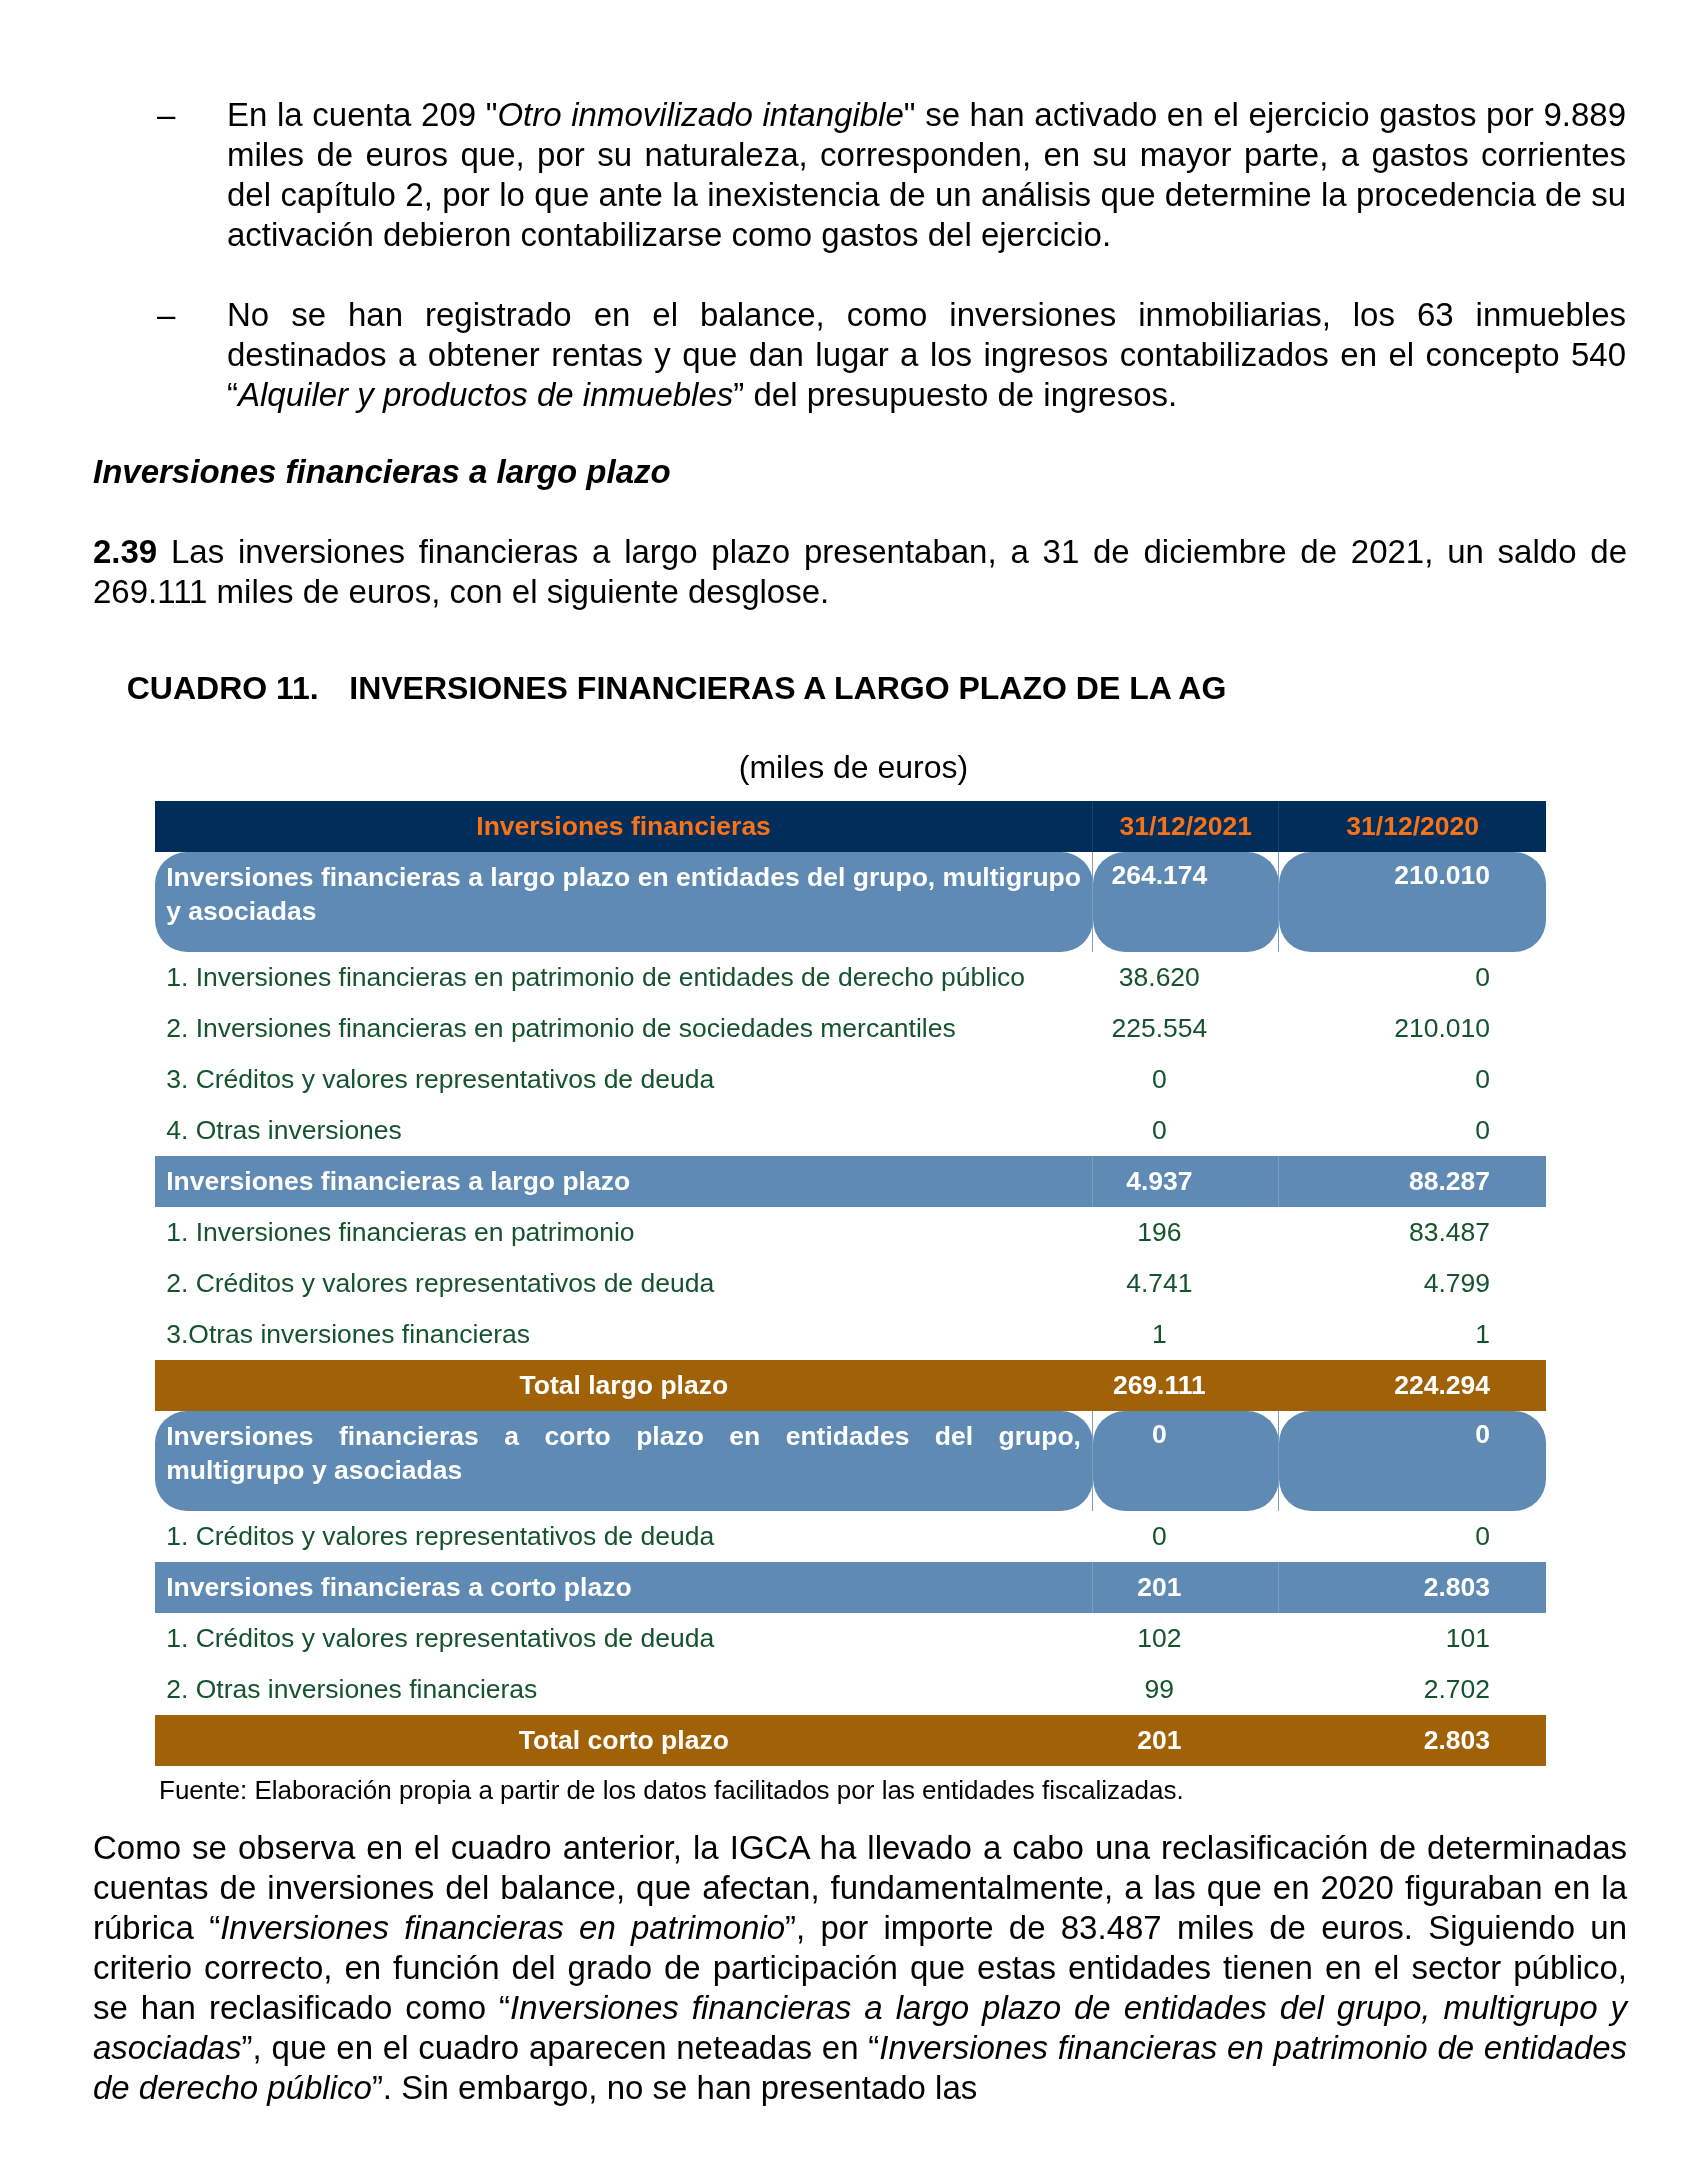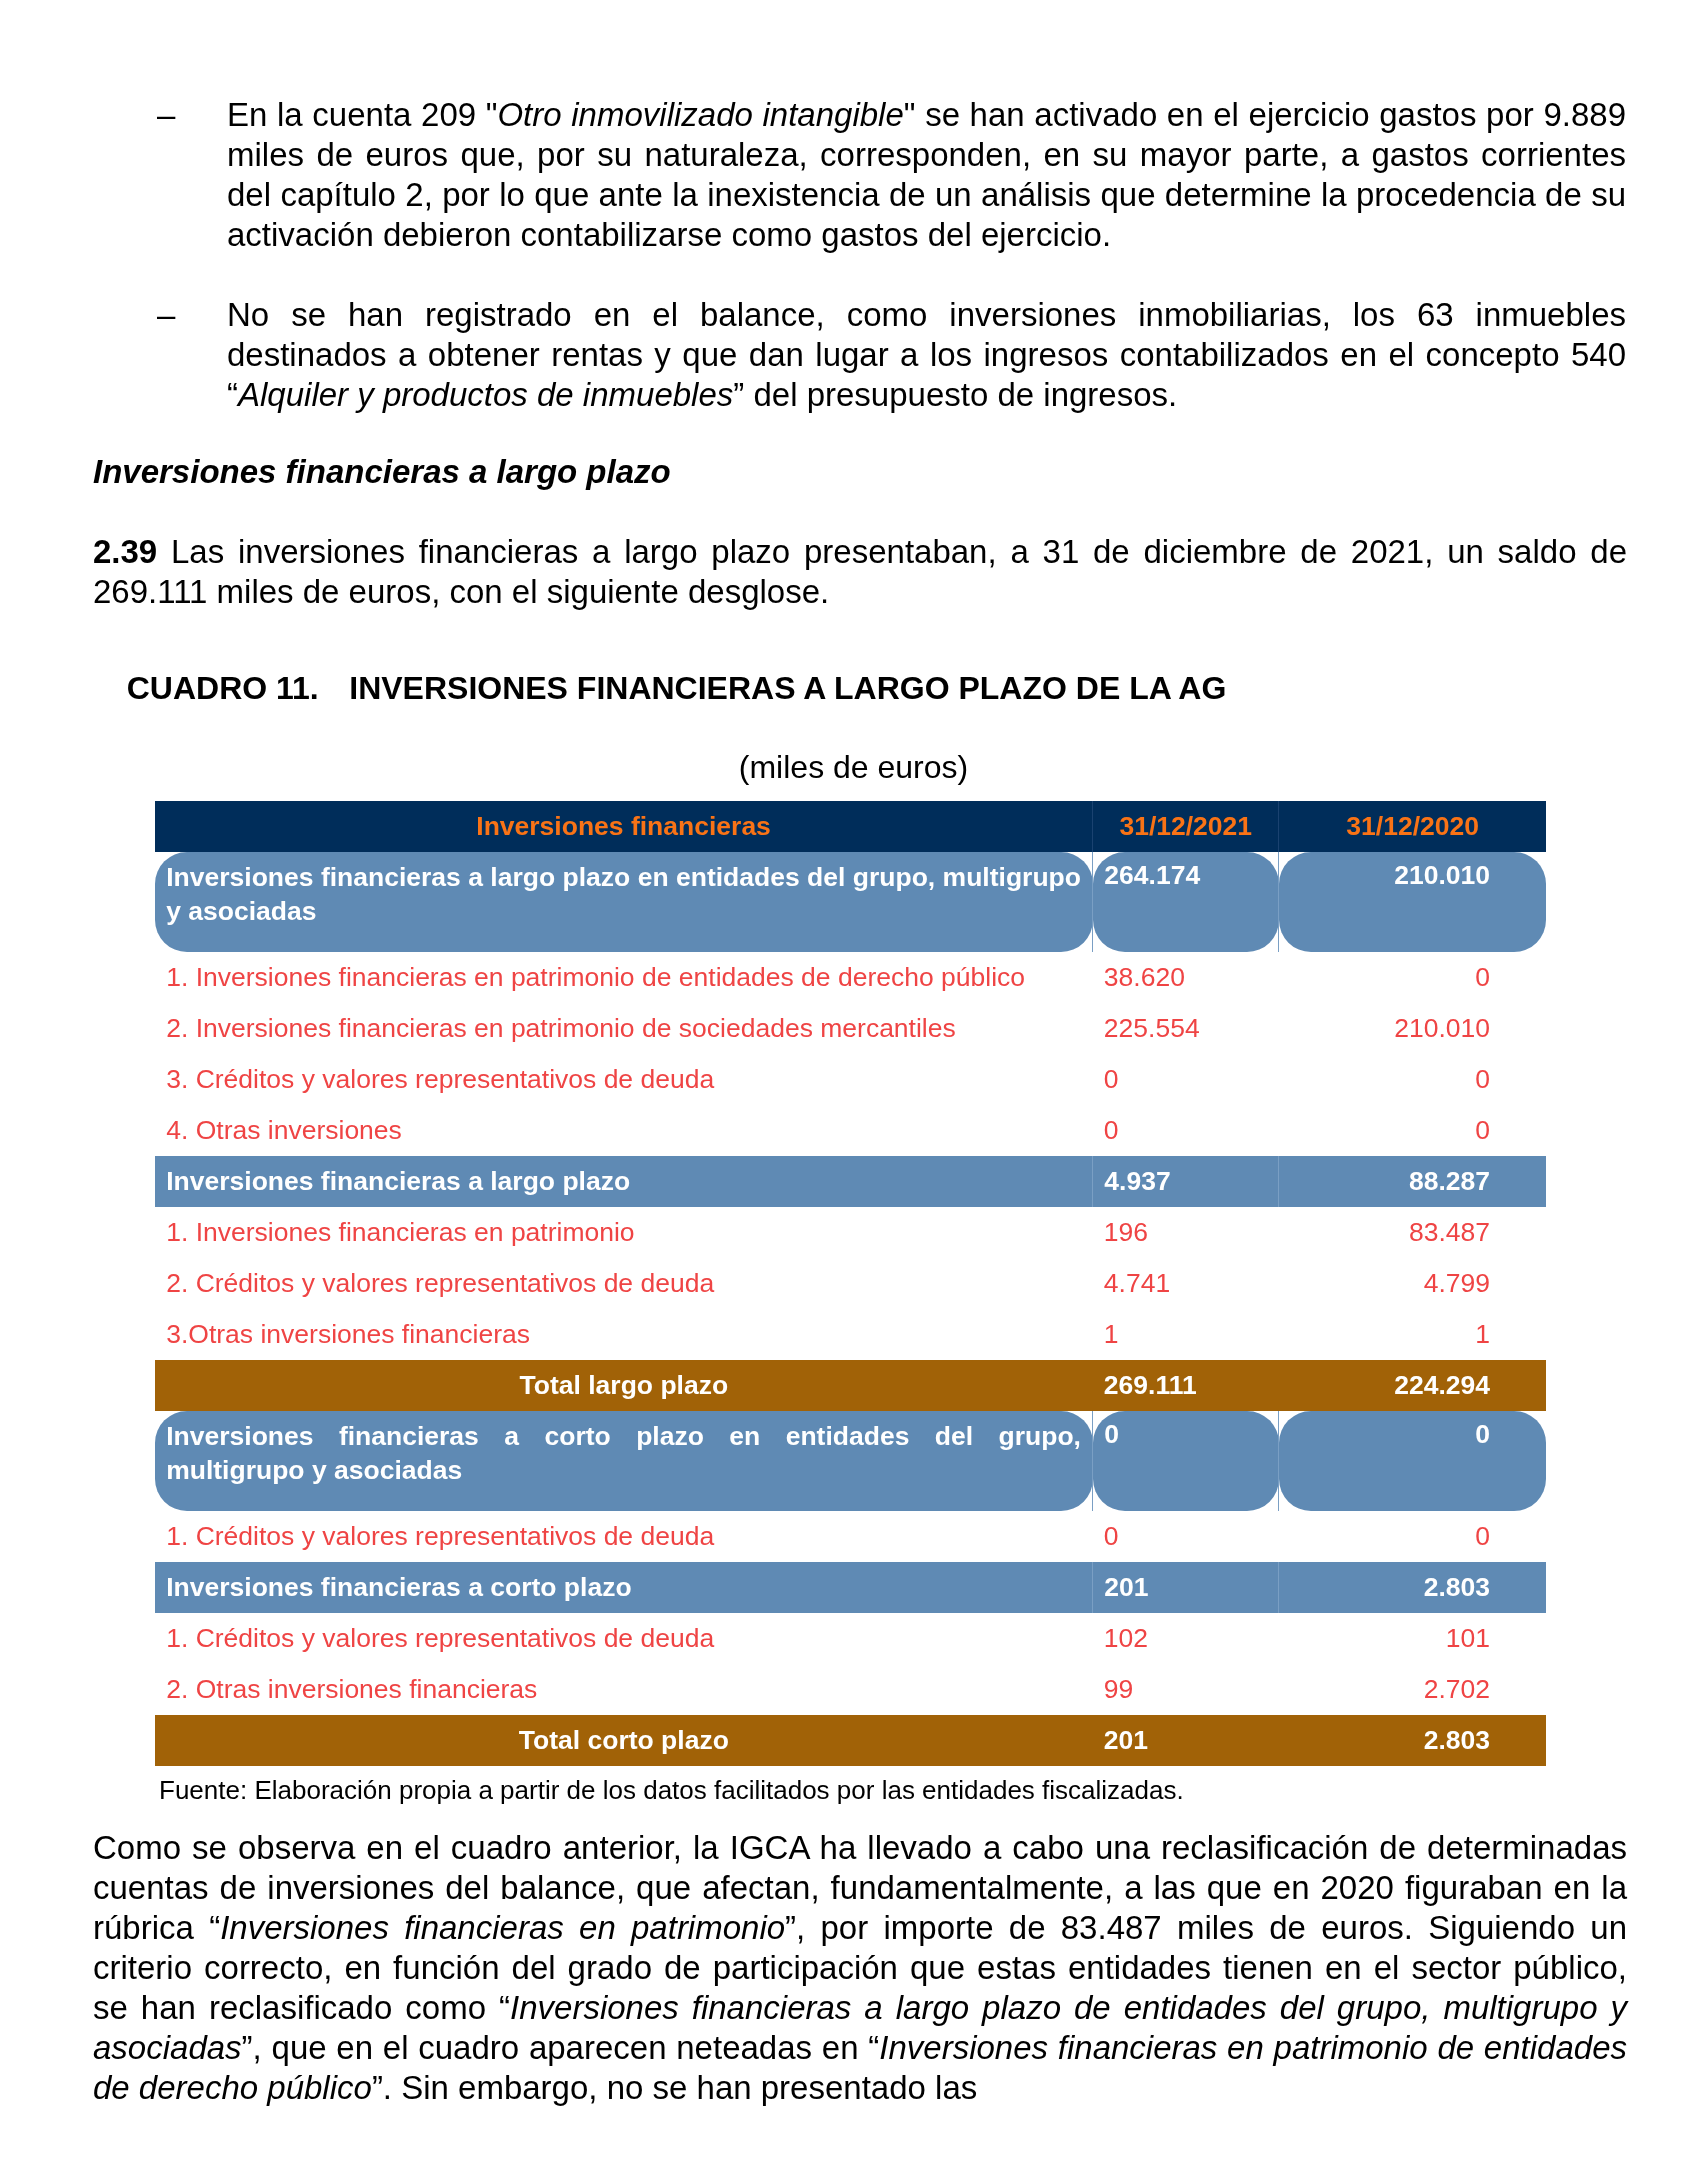--- a/index.html
+++ b/index.html
@@ -33,24 +33,24 @@
   }
   table.fin col.c1 { width: 937px; }
   table.fin col.c2 { width: 186px; }
   table.fin col.c3 { width: 267px; }
   table.fin td, table.fin th { padding: 0 11.2px; vertical-align: middle; }
   tr.hdr th { background: #002d5a; color: #f97316; font-weight: bold; height: 51px; text-align: center; }
   tr.hdr th.num { }
   tr.grp td { background: #5f8ab4; color: #fff; font-weight: bold; height: 51px; }
   tr.grp.tall td { height: 92px; vertical-align: top; padding-top: 8px; border-radius: 32px; }
   tr.grp.tall td.lbl { text-align: justify; text-align-last: left; line-height: 34px; }
-  tr.item td { height: 51px; color: #ef4444; }
+  tr.item td { height: 51px; color: #14532d; }
   tr.total td { background: #a16207; color: #fff; font-weight: bold; height: 51px; }
   tr.total td.lbl { text-align: center; }
-  td.n2 { text-align: left; padding-right: 64px !important; }
+  td.n2 { text-align: center; padding-right: 64px !important; }
   td.n3 { text-align: right; padding-right: 56px !important; }
   tr.grp td.n2, tr.grp td.n3 { border-left: 0.8px solid #7a9fc4; }
   tr.hdr th + th { border-left: 0.8px solid #1a4270; }
 
   .source { position: absolute; left: 159px; top: 1750px; font-size: 26px; line-height: 32px; margin-top: 24px; }
 
   .para-final { position: absolute; left: 93px; top: 1828px; width: 1534px; font-size: 33px; line-height: 40px; text-align: justify; margin: 0; }
 </style>
 </head>
 <body>

